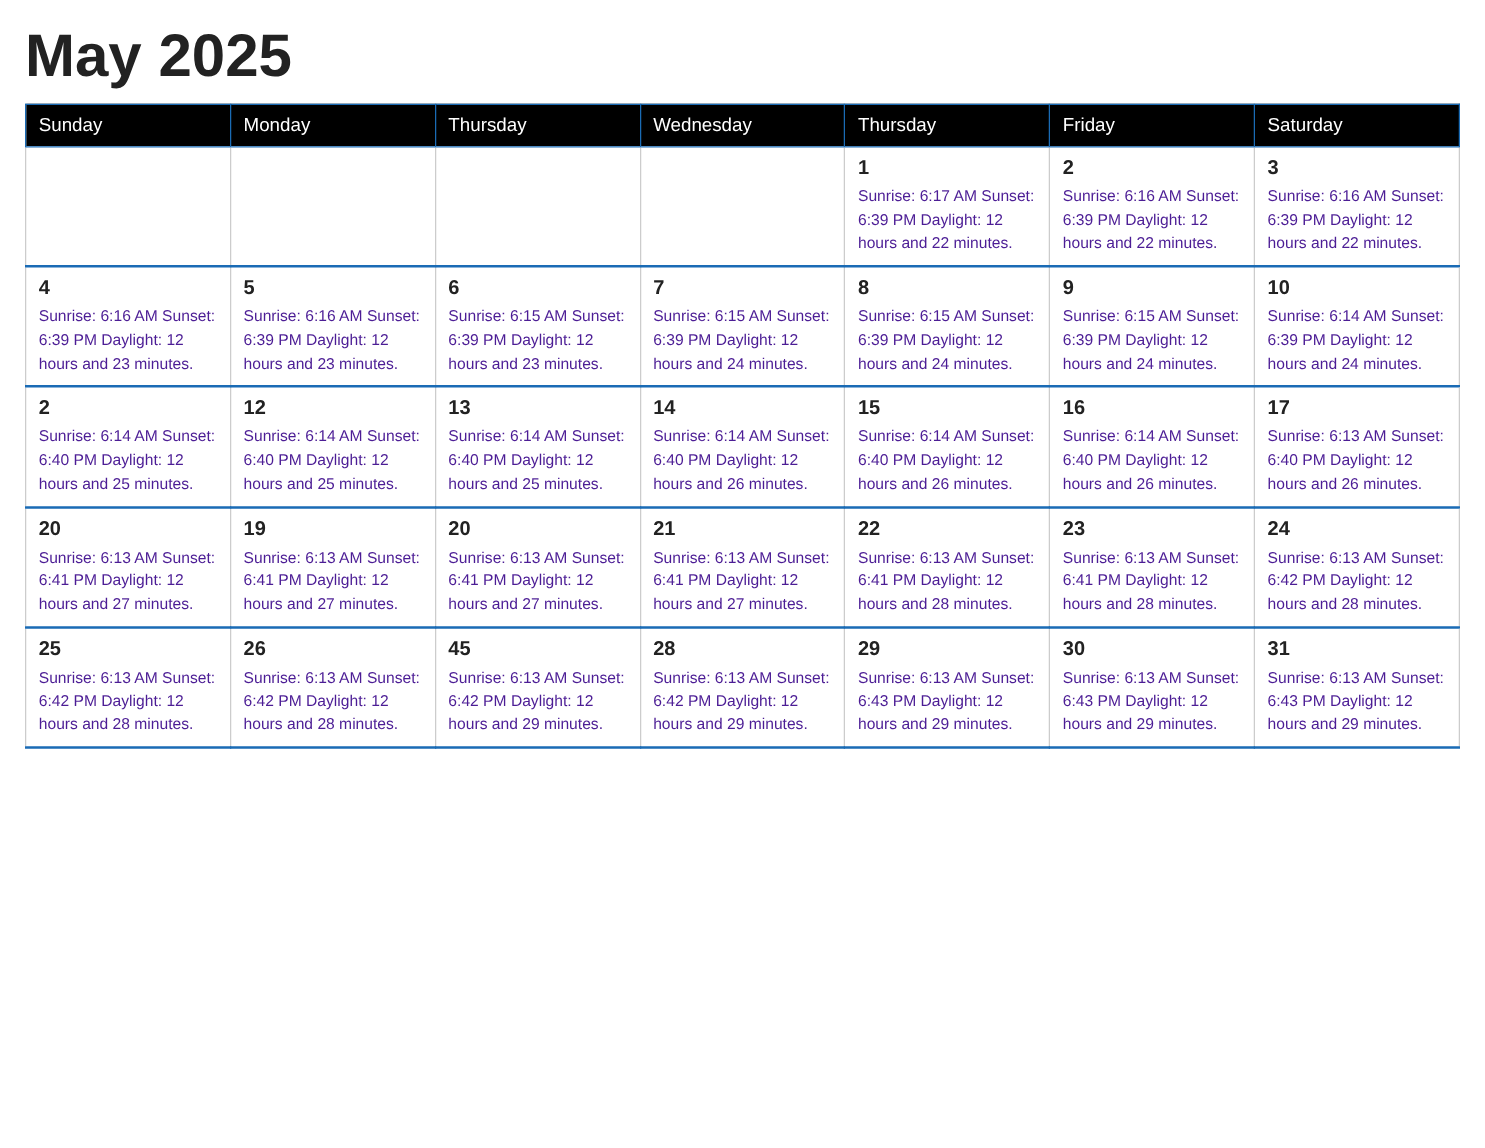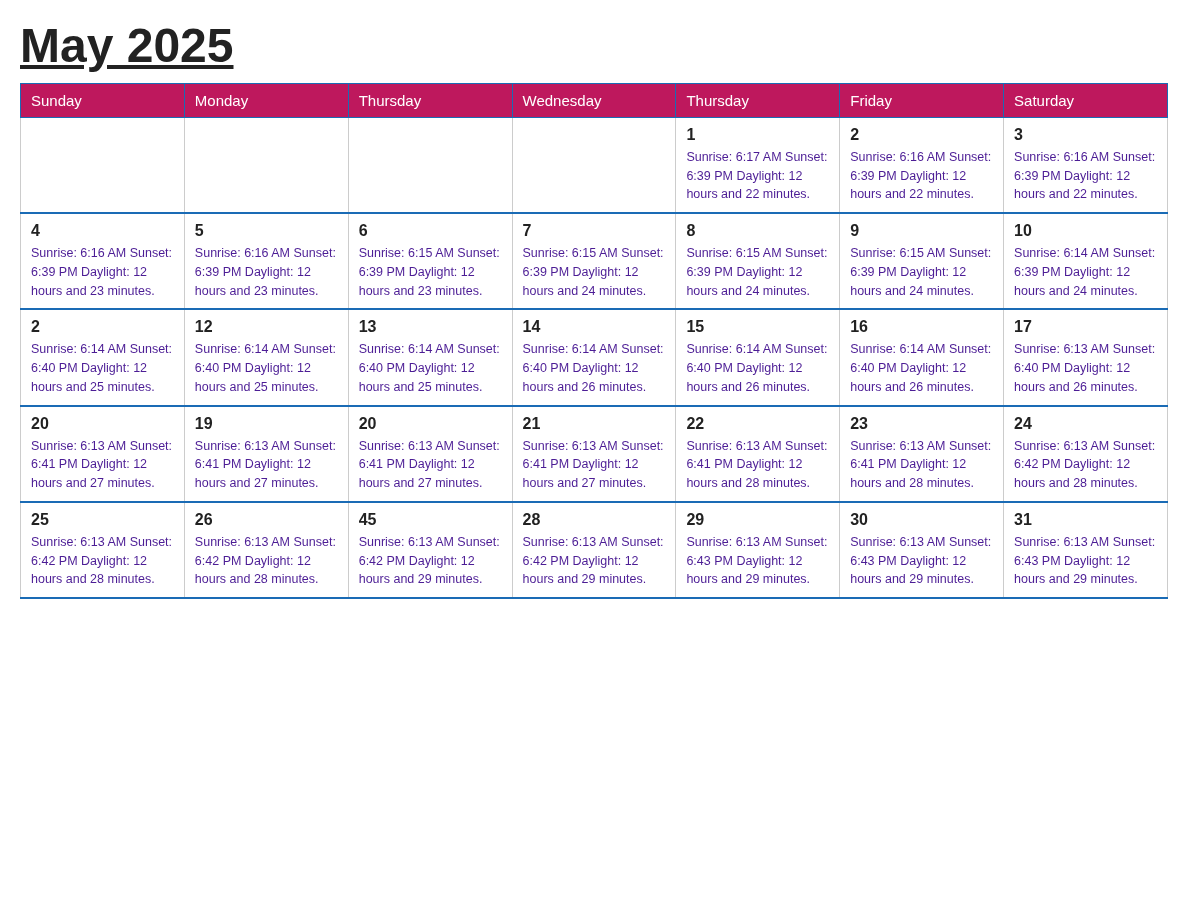--- a/index.html
+++ b/index.html
@@ -32,34 +32,33 @@
       color: #1a6bb5;
     }
     .title-block {
       text-align: right;
     }
     .month-year {
       font-size: 48px;
       font-weight: bold;
       color: #222;
       line-height: 1.1;
-      text-decoration: underline;
     }
     .location {
       font-size: 20px;
       color: #444;
       margin-top: 4px;
     }
     .calendar {
       width: 100%;
       border-collapse: collapse;
       margin-top: 10px;
     }
     .calendar thead th {
-      background-color: #be185d;
+      background-color: #000000;
       color: #fff;
       padding: 8px 10px;
       text-align: left;
       font-size: 15px;
       font-weight: normal;
       border: 1px solid #1a6bb5;
     }
     .calendar tbody td {
       vertical-align: top;
       padding: 8px 10px;

